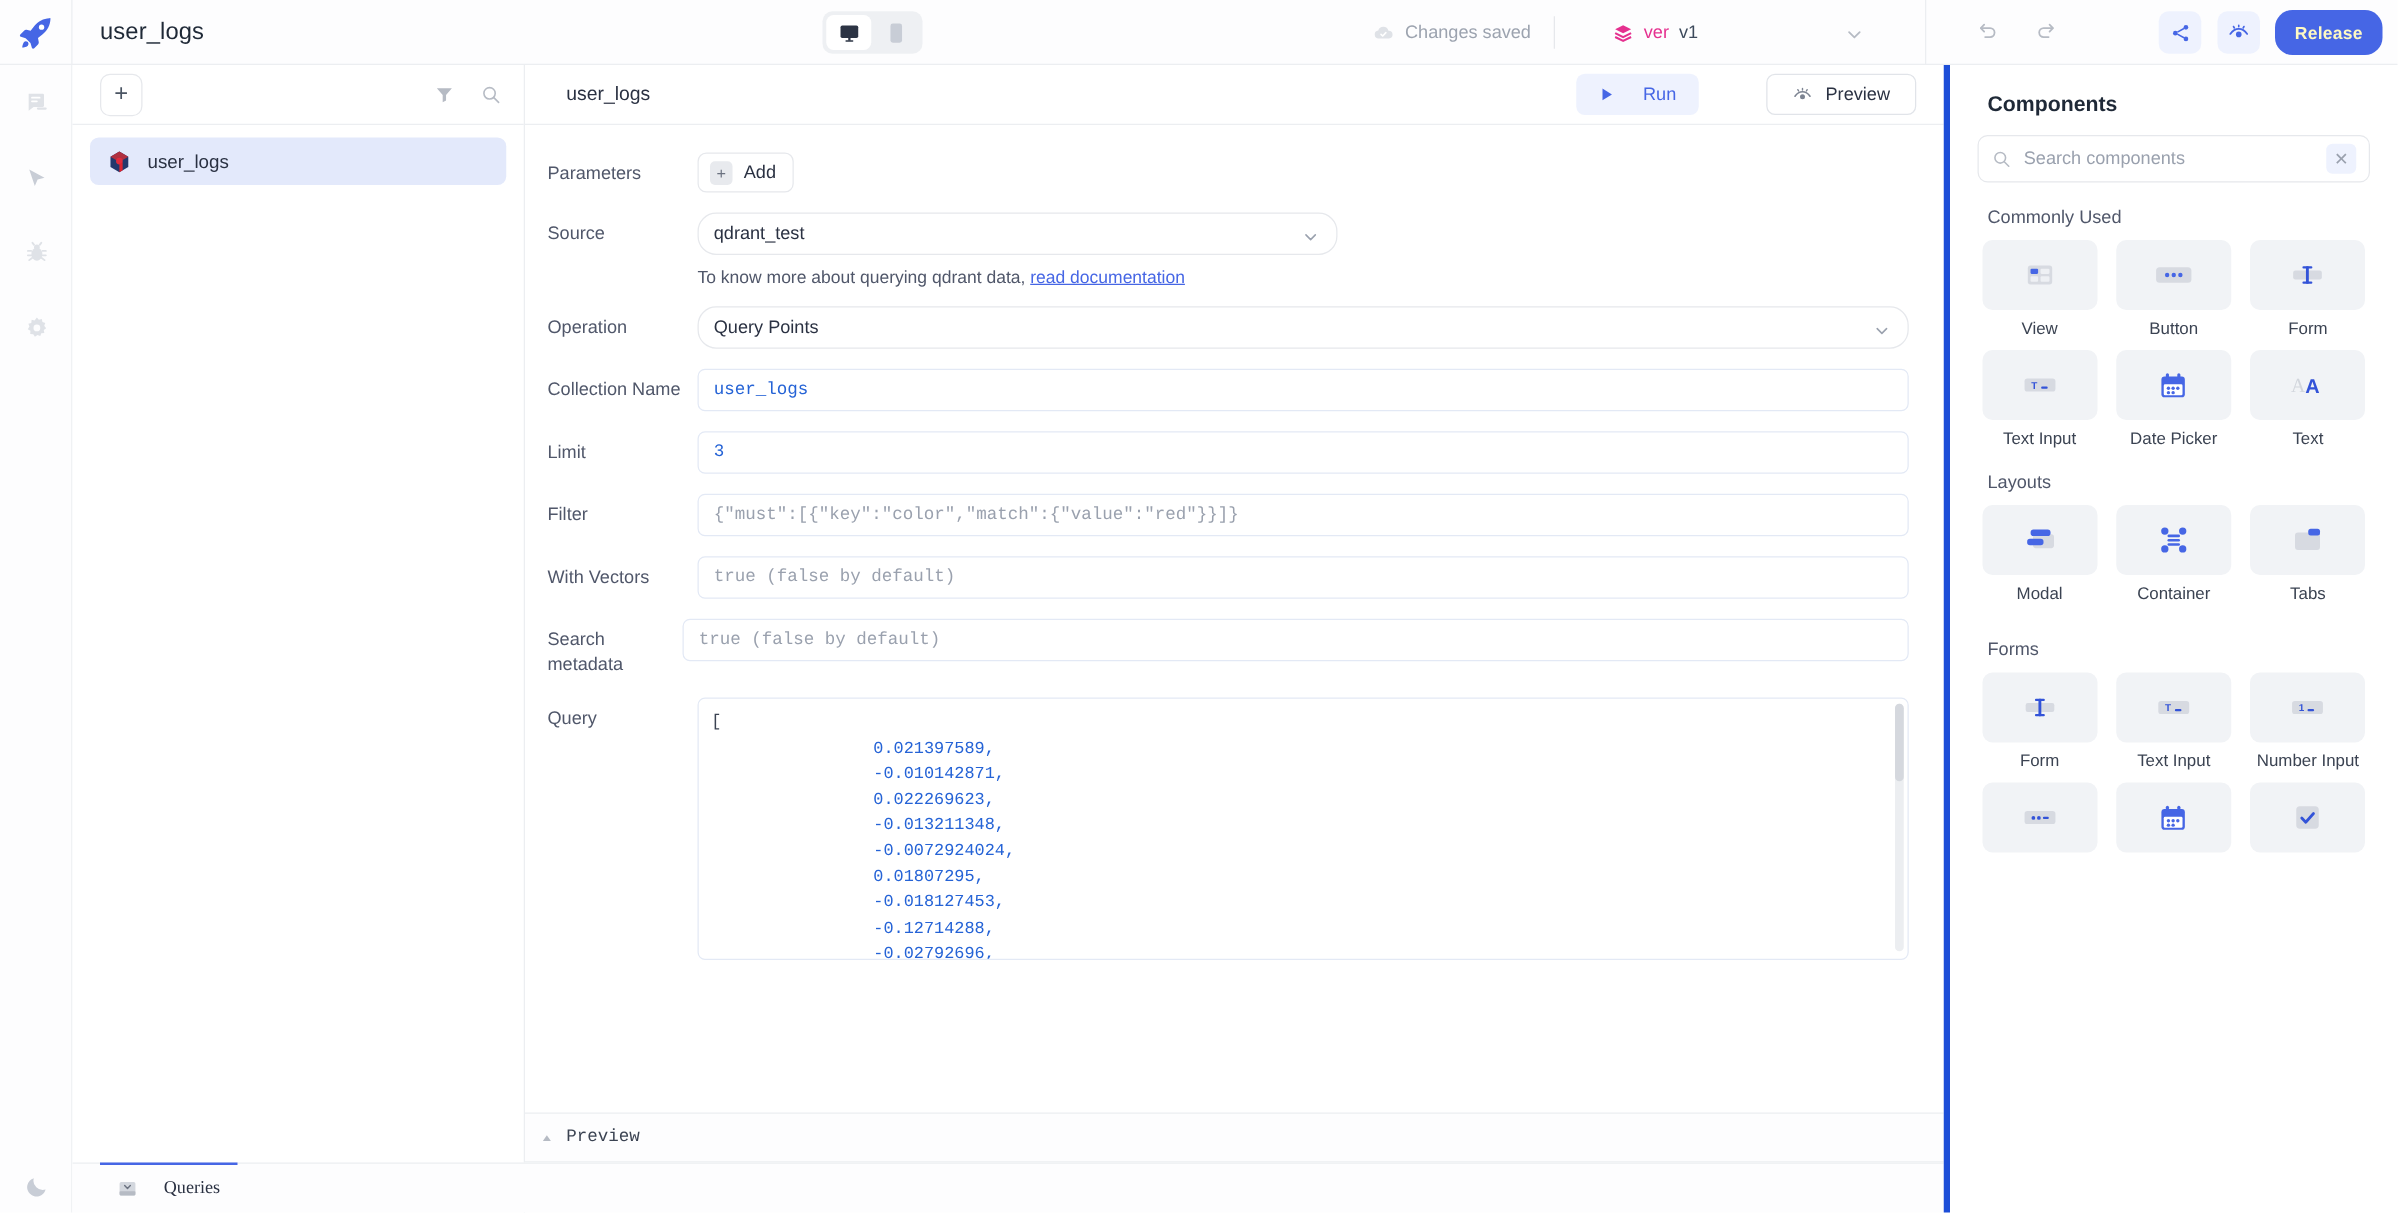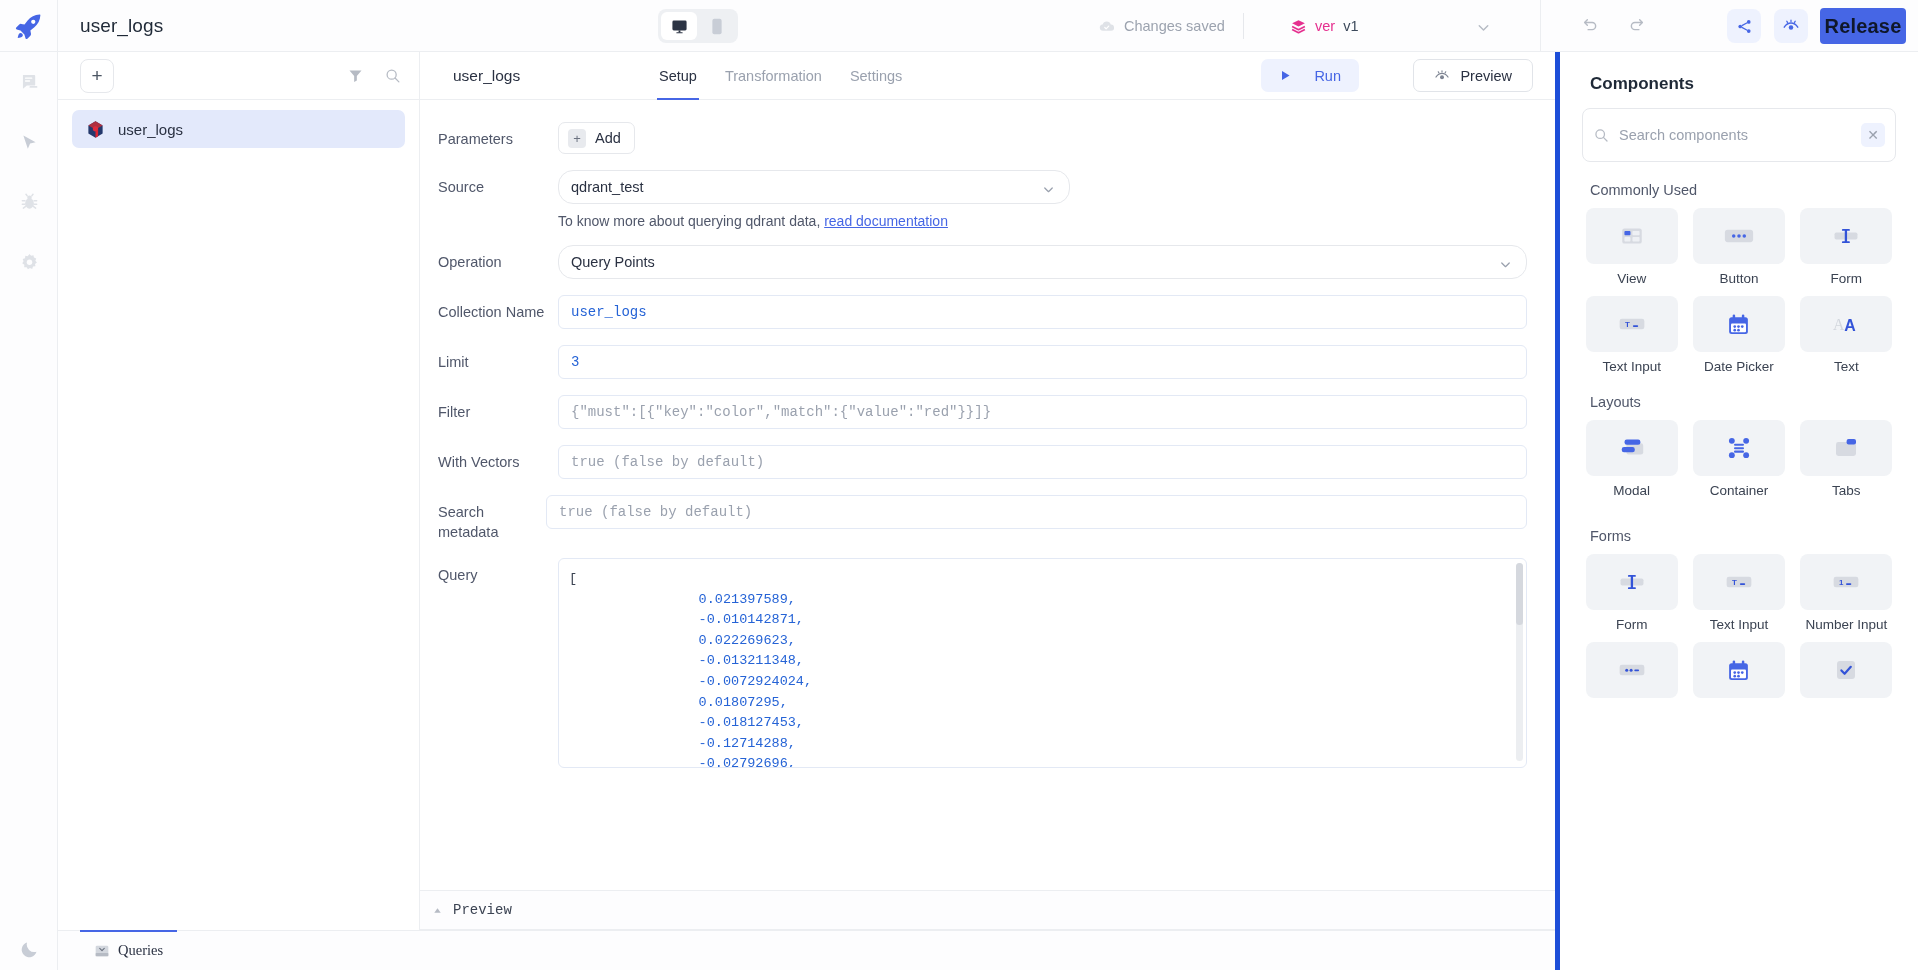--- a/index.html
+++ b/index.html
@@ -52,22 +52,22 @@
   .ur-btn { width: 24px; height: 24px; display: flex; align-items: center; justify-content: center; cursor: pointer; }
 
   .tb-icon-btn {
     position: absolute; top: 9px; width: 34px; height: 34px; border-radius: 8px;
     background: #eef2fe; display: flex; align-items: center; justify-content: center; cursor: pointer;
   }
   #share-btn { left: 1727px; }
   #preview-eye-btn { left: 1774px; }
   .release-btn {
     position: absolute; left: 1820px; top: 8px; width: 86px; height: 36px;
-    background: #4666e5; color: #0f172a; border-radius: 4px; border: 0;
-    font-size: 20px; font-family: "Liberation Sans", sans-serif; font-weight: bold;
+    background: #4666e5; color: #fef9c3; border-radius: 14px; border: 0;
+    font-size: 14px; font-family: "Liberation Sans", sans-serif; font-weight: bold;
     cursor: pointer; letter-spacing: .2px;
   }
 
   
   .rail {
     position: absolute; top: 52px; left: 0; width: 58px; height: 918px;
     background: #fdfdfe; border-right: 1px solid #eceef1;
   }
   .rail-item {
     width: 58px; height: 60px; display: flex; align-items: center; justify-content: center;
@@ -183,36 +183,36 @@
     display: flex; align-items: center; padding-left: 12px; gap: 10px; background: #fdfdfe;
     cursor: pointer;
   }
   .preview-bar .lbl { font-family: "Liberation Mono", monospace; font-size: 14px; color: #3b4352; }
 
   .bottombar {
     position: absolute; bottom: 0; left: 58px; width: 1497px; height: 40px;
     border-top: 1px solid #eceef1; background: #fdfdfe; display: flex; align-items: center;
   }
   .queries-tab {
-    margin-left: 22px; display: flex; align-items: center; gap: 8px; height: 40px;
+    margin-left: 22px; display: flex; align-items: center; gap: 21px; height: 40px;
     position: relative; padding: 0 14px; cursor: pointer; justify-content: flex-end;
   }
   .queries-tab::before {
     content: ""; position: absolute; left: 0; right: 0; top: -1px; height: 2px; background: #4666e5;
   }
   .queries-tab .lbl { font-size: 14.5px; color: #2a3142; font-family: "Liberation Serif", serif; }
 
   
   .rpanel {
     position: absolute; top: 52px; left: 1555px; width: 363px; height: 918px;
     background: #ffffff; border-left: 5px solid #1d4ed8; overflow: hidden;
   }
   .rpanel-title { margin: 22px 0 0 30px; font-size: 17px; color: #1f2937; font-weight: bold; }
   .search-wrap {
-    margin: 14px 22px 0 22px; height: 54px; border: 1px solid #e6e8ec; border-radius: 8px;
+    margin: 14px 22px 0 22px; height: 38px; border: 1px solid #e6e8ec; border-radius: 8px;
     display: flex; align-items: center; padding: 0 10px; position: relative; background: #fff;
   }
   .search-input {
     border: 0; outline: none; flex: 1; font-size: 14.5px; color: #2a3142;
     font-family: "Liberation Sans", sans-serif; margin-left: 10px; background: transparent;
   }
   .search-input::placeholder { color: #9aa1ae; }
   .clear-chip {
     width: 24px; height: 24px; border-radius: 5px; background: #eef2fe;
     display: flex; align-items: center; justify-content: center; cursor: pointer; color: #9aa1ae; font-size: 14px;
@@ -376,25 +376,20 @@
         <path d="M12 22.4v-8.2l3.3-1.9v8.2z" fill="#dc2430"></path>
       </svg>
       <span class="q-item-label">user_logs</span>
     </div>
   </div>
 </div>
 
 <div class="main">
   <div class="main-head">
     <div class="main-head-title">user_logs</div>
-    <div class="tabs">
-      <div class="tab active">Setup</div>
-      <div class="tab">Transformation</div>
-      <div class="tab">Settings</div>
-    </div>
     <button class="run-btn">
       <svg width="13" height="13" viewBox="0 0 24 24">
         <path d="M5.5 3.5l14 8.5-14 8.5z" fill="#4666e5"></path>
       </svg>
       <span>Run</span>
     </button>
     <button class="prev-btn">
       <svg width="16" height="16" viewBox="0 0 24 24">
         <path d="M3 13.5c2.5-3.6 5.7-5.4 9-5.4s6.5 1.8 9 5.4" stroke="#7d8492" stroke-width="1.9" fill="none" stroke-linecap="round"></path>
         <circle cx="12" cy="14" r="3" fill="#7d8492"></circle>

